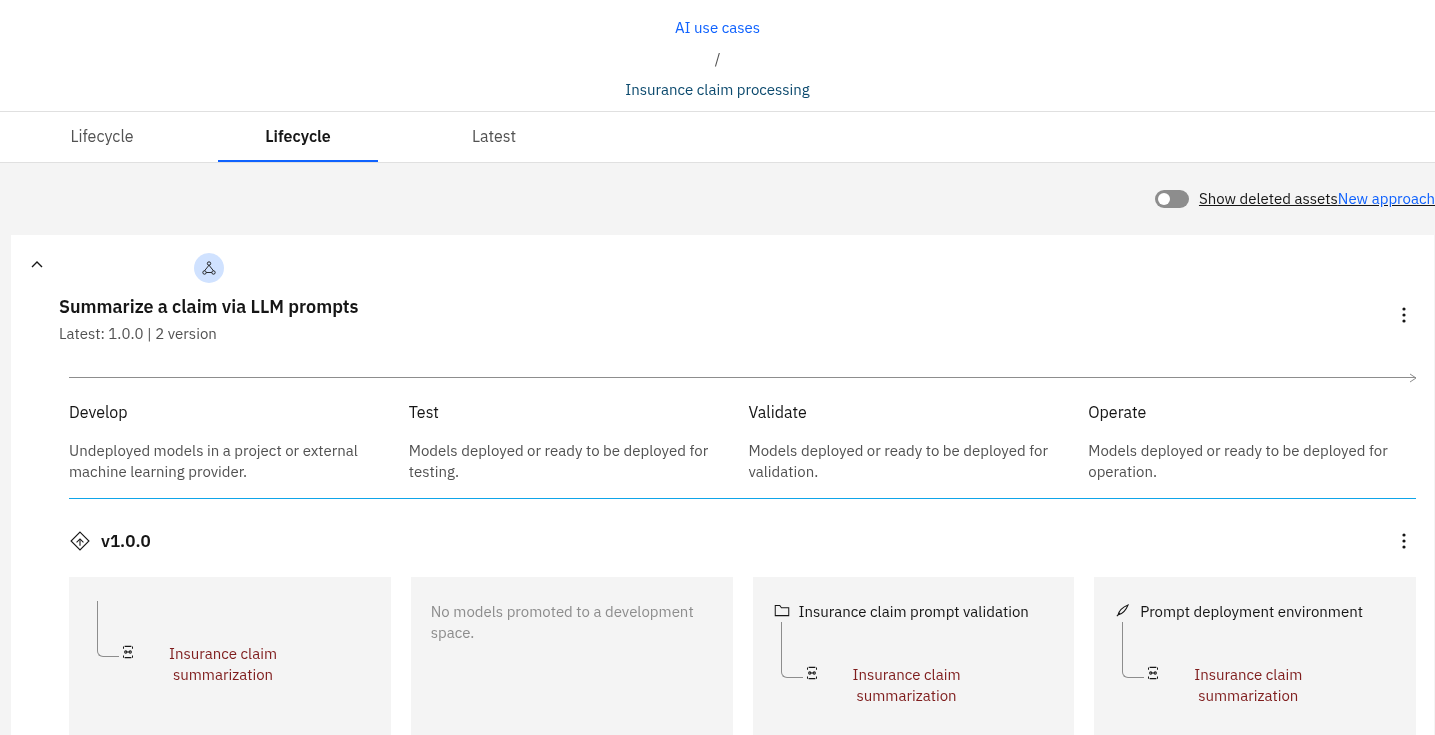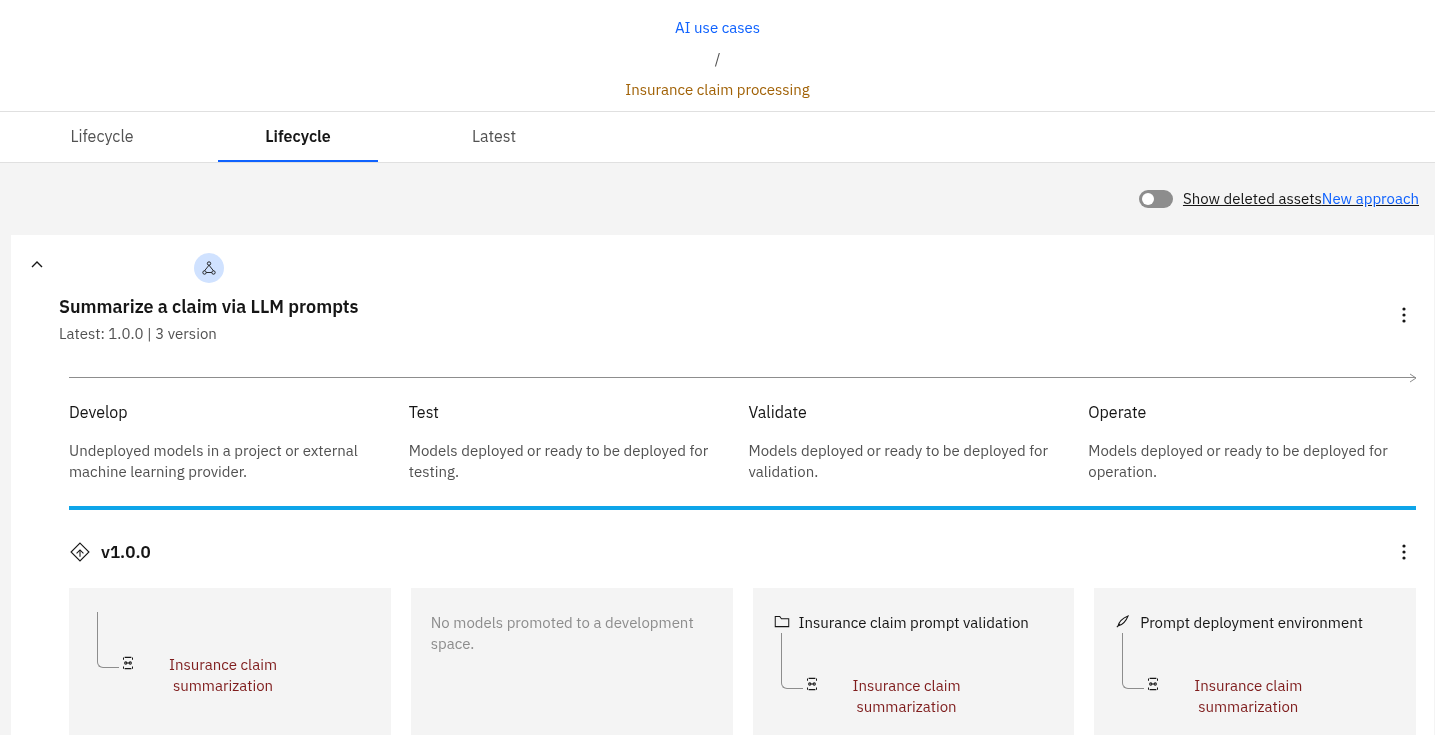--- a/index.html
+++ b/index.html
@@ -3,54 +3,54 @@
 <meta charset="utf-8">
 <style>
 * { box-sizing: border-box; margin: 0; padding: 0; }
 body { font-family: "IBM Plex Sans", -apple-system, BlinkMacSystemFont, "Segoe UI", Helvetica, Arial, sans-serif; font-size: 14px; color: #161616; background: #fff; width: 1435px; }
 a { text-decoration: none; }
 
 
 .breadcrumb { padding: 18px 20px 12px 20px; display: flex; align-items: center; gap: 12px; font-size: 15px; border-bottom: 1px solid #e0e0e0; flex-direction: column; }
 .breadcrumb-link { color: #0f62fe; }
 .breadcrumb-sep { color: #525252; }
-.breadcrumb-current { color: #a16207; }
+.breadcrumb-current { color: #0c4a6e; }
 
 
 .tabs { display: flex; border-bottom: 1px solid #e0e0e0; padding: 0 4px; }
 .tab { padding: 14px 0; margin: 0 18px; width: 160px; text-align: center; font-size: 16px; color: #525252; cursor: pointer; border-bottom: 2px solid transparent; }
 .tab:first-child { margin-left: 18px; }
 .tab.active { color: #161616; font-weight: 600; border-bottom: 2px solid #0f62fe; }
 
 
 .lifecycle-area { background: #f4f4f4; padding-bottom: 0; }
 .toolbar { display: flex; align-items: center; justify-content: flex-end; padding: 26px 0 26px 12px; text-decoration: underline; }
 .toggle-wrap { display: flex; align-items: center; gap: 10px; }
 .toggle { width: 34px; height: 18px; background: #8d8d8d; border-radius: 10px; position: relative; cursor: pointer; }
 .toggle::after { content: ""; position: absolute; width: 12px; height: 12px; background: #fff; border-radius: 50%; top: 3px; left: 3px; }
 .toggle-label { font-size: 15px; color: #161616; }
-.new-approach { color: #0f62fe; font-size: 15px; padding-right: 16px; }
+.new-approach { color: #0f62fe; font-size: 15px; padding-right: 0; }
 
 
 .approach-card { background: #fff; margin: 0 0 0 10px; padding: 18px 18px 30px 18px; border: 1px solid #f4f4f4; }
 .approach-header { display: flex; align-items: flex-start; gap: 14px; }
 .chevron { width: 16px; height: 16px; margin-top: 4px; cursor: pointer; }
 .approach-icon-wrap { width: 30px; height: 30px; background: #d0e2ff; border-radius: 50%; display: flex; align-items: center; justify-content: center; }
 .approach-title { font-size: 18px; font-weight: 600; }
 .approach-meta { font-size: 15px; color: #525252; margin-top: 6px; }
 .kebab { width: 24px; height: 24px; display: flex; align-items: center; justify-content: center; cursor: pointer; }
 
 .approach-body { margin-left: 40px; margin-top: 34px; }
 
 
 .stage-line { position: relative; margin-bottom: 24px; height: 1px; }
 .stage-line .arrow-line { position: absolute; top: 0; left: 0; right: 0; height: 1px; background: #8d8d8d; }
 .stage-line .arrow-head { position: absolute; right: -2px; top: -4px; }
 
-.stages { display: flex; gap: 12px; border-bottom: 4px solid #0ea5e9; padding-bottom: 24px; }
+.stages { display: flex; gap: 12px; border-bottom: 1px solid #0ea5e9; padding-bottom: 16px; }
 .stage { flex: 1; padding-right: 20px; }
 .stage-title { font-size: 16px; color: #161616; margin-bottom: 18px; }
 .stage-desc { font-size: 15px; color: #525252; line-height: 1.4; }
 
 
 .version-row { display: flex; align-items: center; justify-content: space-between; margin: 30px 0 24px 0; }
 .version-left { display: flex; align-items: center; gap: 10px; }
 .version-label { font-size: 17px; font-weight: 600; }
 
 
@@ -107,21 +107,21 @@
                 <circle cx="16" cy="8" r="3"></circle>
                   <circle cx="8" cy="24" r="3"></circle>
                   <circle cx="24" cy="24" r="3"></circle>
                 <line x1="16" y1="11" x2="8" y2="21"></line>
                   <line x1="16" y1="11" x2="24" y2="21"></line>
                   <line x1="11" y1="24" x2="21" y2="24"></line>
               </svg>
             </span>
             <span class="approach-title">Summarize a claim via LLM prompts</span>
           </div>
-          <div class="approach-meta">Latest: 1.0.0 | 3 version</div>
+          <div class="approach-meta">Latest: 1.0.0 | 2 version</div>
         </div>
       </div>
       <div style="margin-top:50px;">
         <span class="kebab">
           <svg width="4" height="16" viewBox="0 0 4 16">
               <circle cx="2" cy="2" r="1.6" fill="#161616"></circle>
               <circle cx="2" cy="8" r="1.6" fill="#161616"></circle>
               <circle cx="2" cy="14" r="1.6" fill="#161616"></circle>
             </svg>
         </span>

